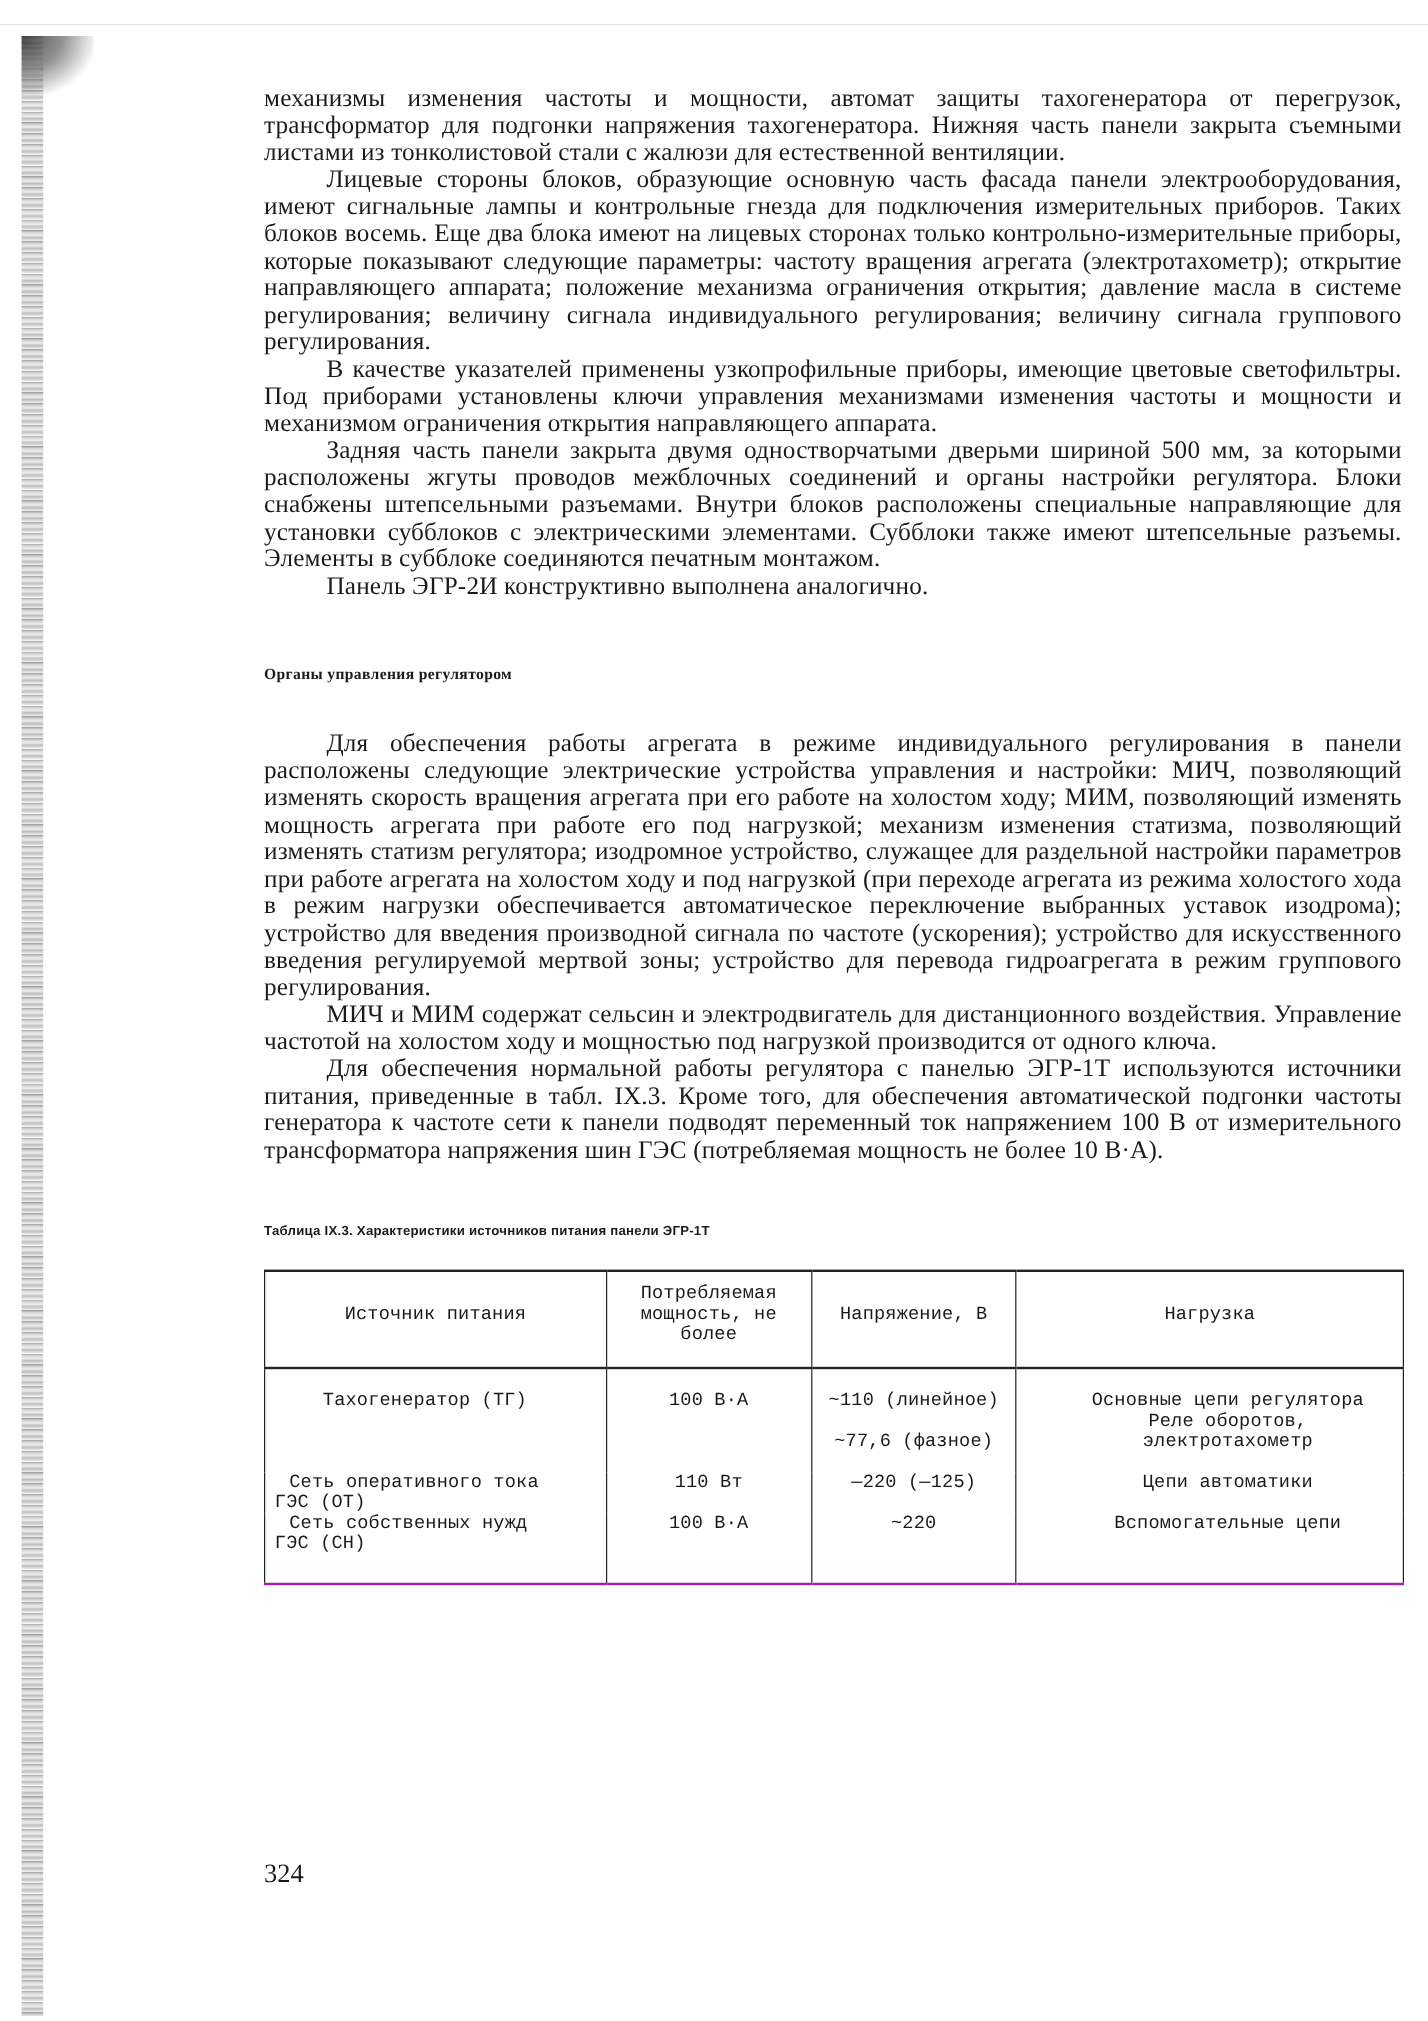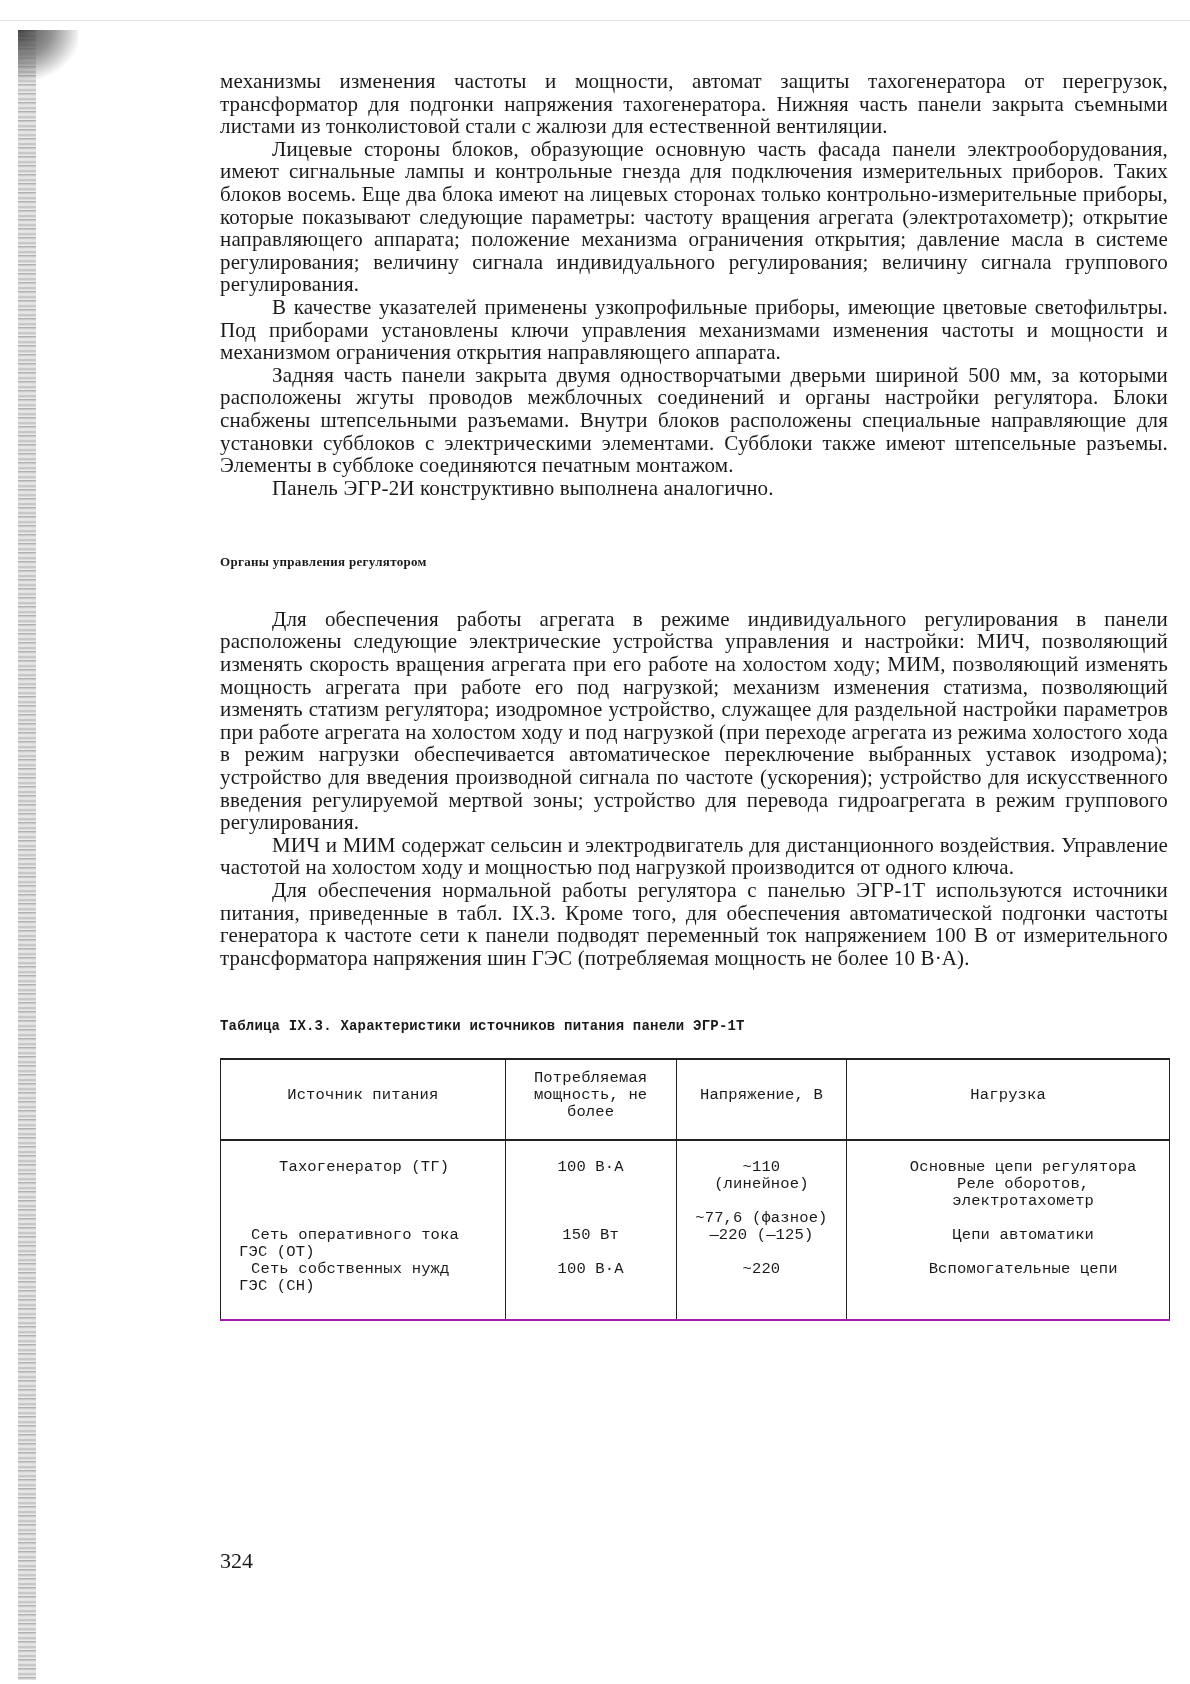--- a/index.html
+++ b/index.html
@@ -10,27 +10,27 @@
   .scan-edge-top { position: absolute; left: 18px; top: 30px; width: 60px; height: 50px;
     background: radial-gradient(ellipse at top left, #222 0%, #777 40%, transparent 75%); opacity: 0.8; }
   .top-rule { position: absolute; left: 0; top: 20px; width: 1190px; height: 1px; background: #ccc; opacity: 0.5; }
   .page { position: absolute; left: 220px; top: 70px; width: 948px;
     font-family: "Liberation Serif", "DejaVu Serif", serif; font-size: 21px; line-height: 22.6px;
     letter-spacing: 0.15px; }
   .page p { margin: 0; text-align: justify; text-align-last: left; }
   .indent { text-indent: 52px; }
   .heading { font-family: "Liberation Serif", serif; font-weight: bold; font-size: 13px;
     margin-top: 52px !important; margin-bottom: 34px !important; letter-spacing: 0.3px; }
-  .caption { text-align: right; font-family: Liberation Mono, monospace;
-    font-weight: bold; font-size: 14px; margin-top: 46px !important; margin-bottom: 20px !important; letter-spacing: 0.2px; }
+  .caption { text-align: right; font-family: Liberation Sans, sans-serif;
+    font-weight: bold; font-size: 11px; margin-top: 46px !important; margin-bottom: 20px !important; letter-spacing: 0.2px; }
   table { width: 950px; border-collapse: collapse; font-family: "Liberation Mono", "DejaVu Sans Mono", monospace;
     font-size: 15.5px; line-height: 17px; }
   th { font-weight: normal; text-align: center; padding: 10px 6px 18px; border-left: 1.5px solid #222;
     border-right: 1.5px solid #222; border-top: 2px solid #222; border-bottom: 2px solid #222; vertical-align: middle; margin-left: 45px; }
-  td { border-left: 1.5px solid #222; border-right: 1.5px solid #222; vertical-align: top; padding: 0 18px; }
+  td { border-left: 1.5px solid #222; border-right: 1.5px solid #222; vertical-align: top; padding: 0 8px; }
   tr.first td { padding-top: 18px; }
   tr.last td { padding-bottom: 24px; border-bottom: 2px solid #a21caf; margin-top: 36px; }
   td.src { text-align: left; }
   td.src .l1 { padding-left: 40px; }
   td.src .l1b { padding-left: 12px; }
   td.c { text-align: center; }
   td.load { text-align: center; }
   td.load .l1 { padding-left: 30px; }
   .cellline { display: block; min-height: 17px; }
   .gap { display: block; height: 17px; }
@@ -87,21 +87,21 @@
           <span class="cellline l1">Основные цепи регулятора</span>
           <span class="cellline l1">Реле оборотов, электротахометр</span>
         </td>
       </tr>
       <tr>
         <td class="src">
           <span class="cellline l1b">Сеть оперативного тока</span>
           <span class="cellline">ГЭС (ОТ)</span>
         </td>
         <td class="c">
-          <span class="cellline">150 Вт</span>
+          <span class="cellline">110 Вт</span>
         </td>
         <td class="c">
           <span class="cellline">—220 (—125)</span>
         </td>
         <td class="load">
           <span class="cellline l1">Цепи автоматики</span>
         </td>
       </tr>
       <tr class="last">
         <td class="src">

